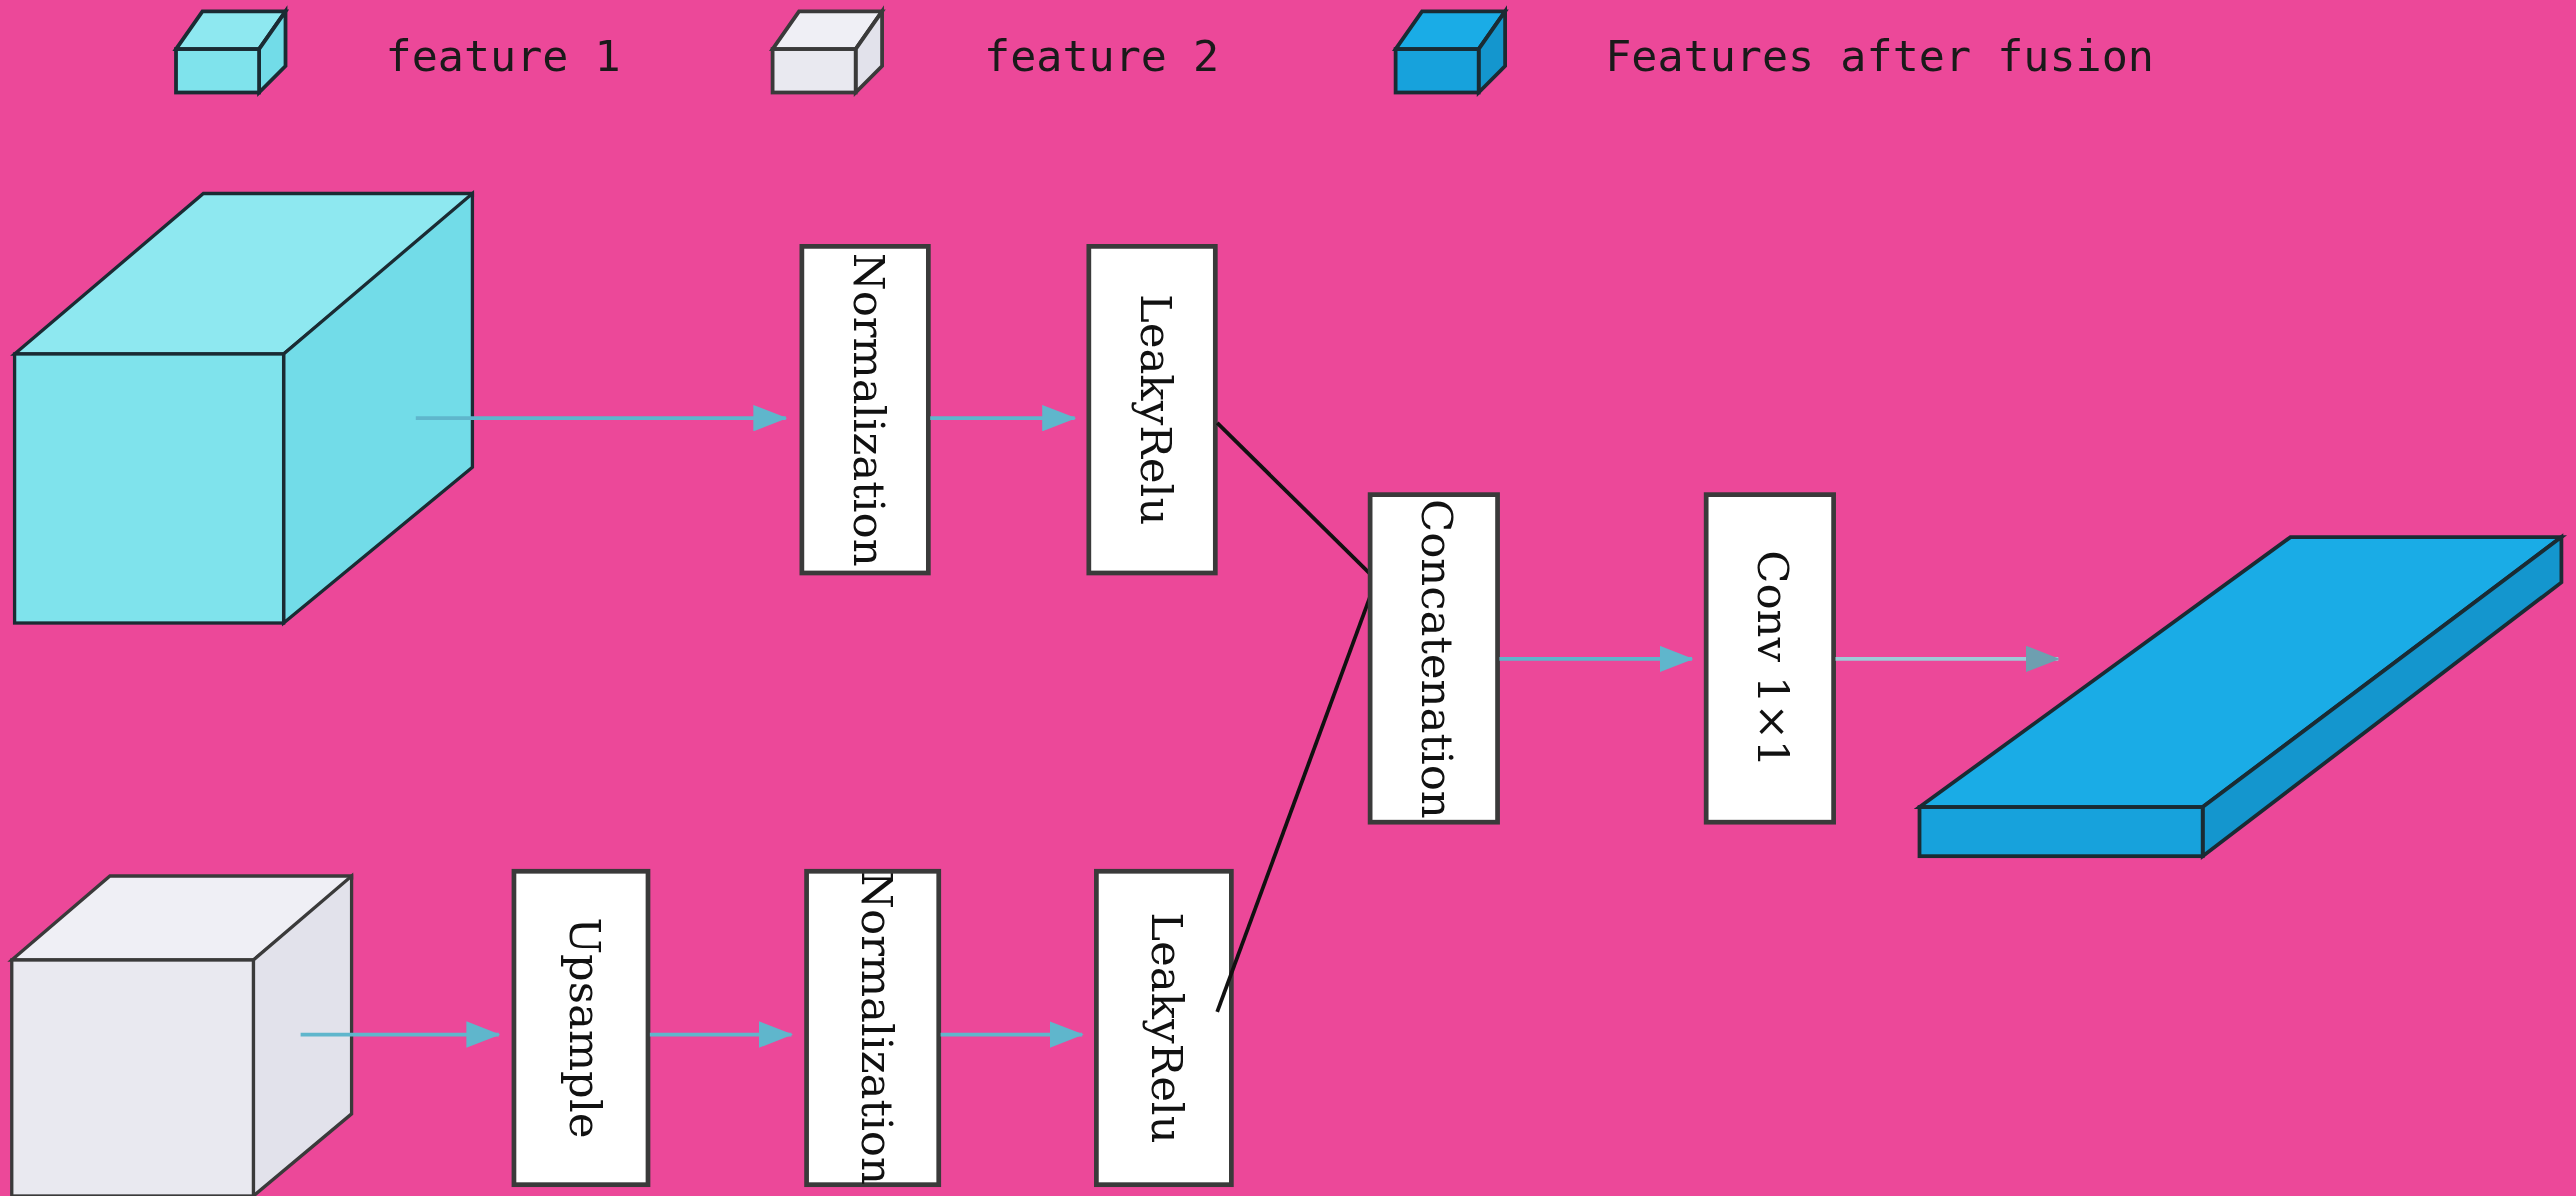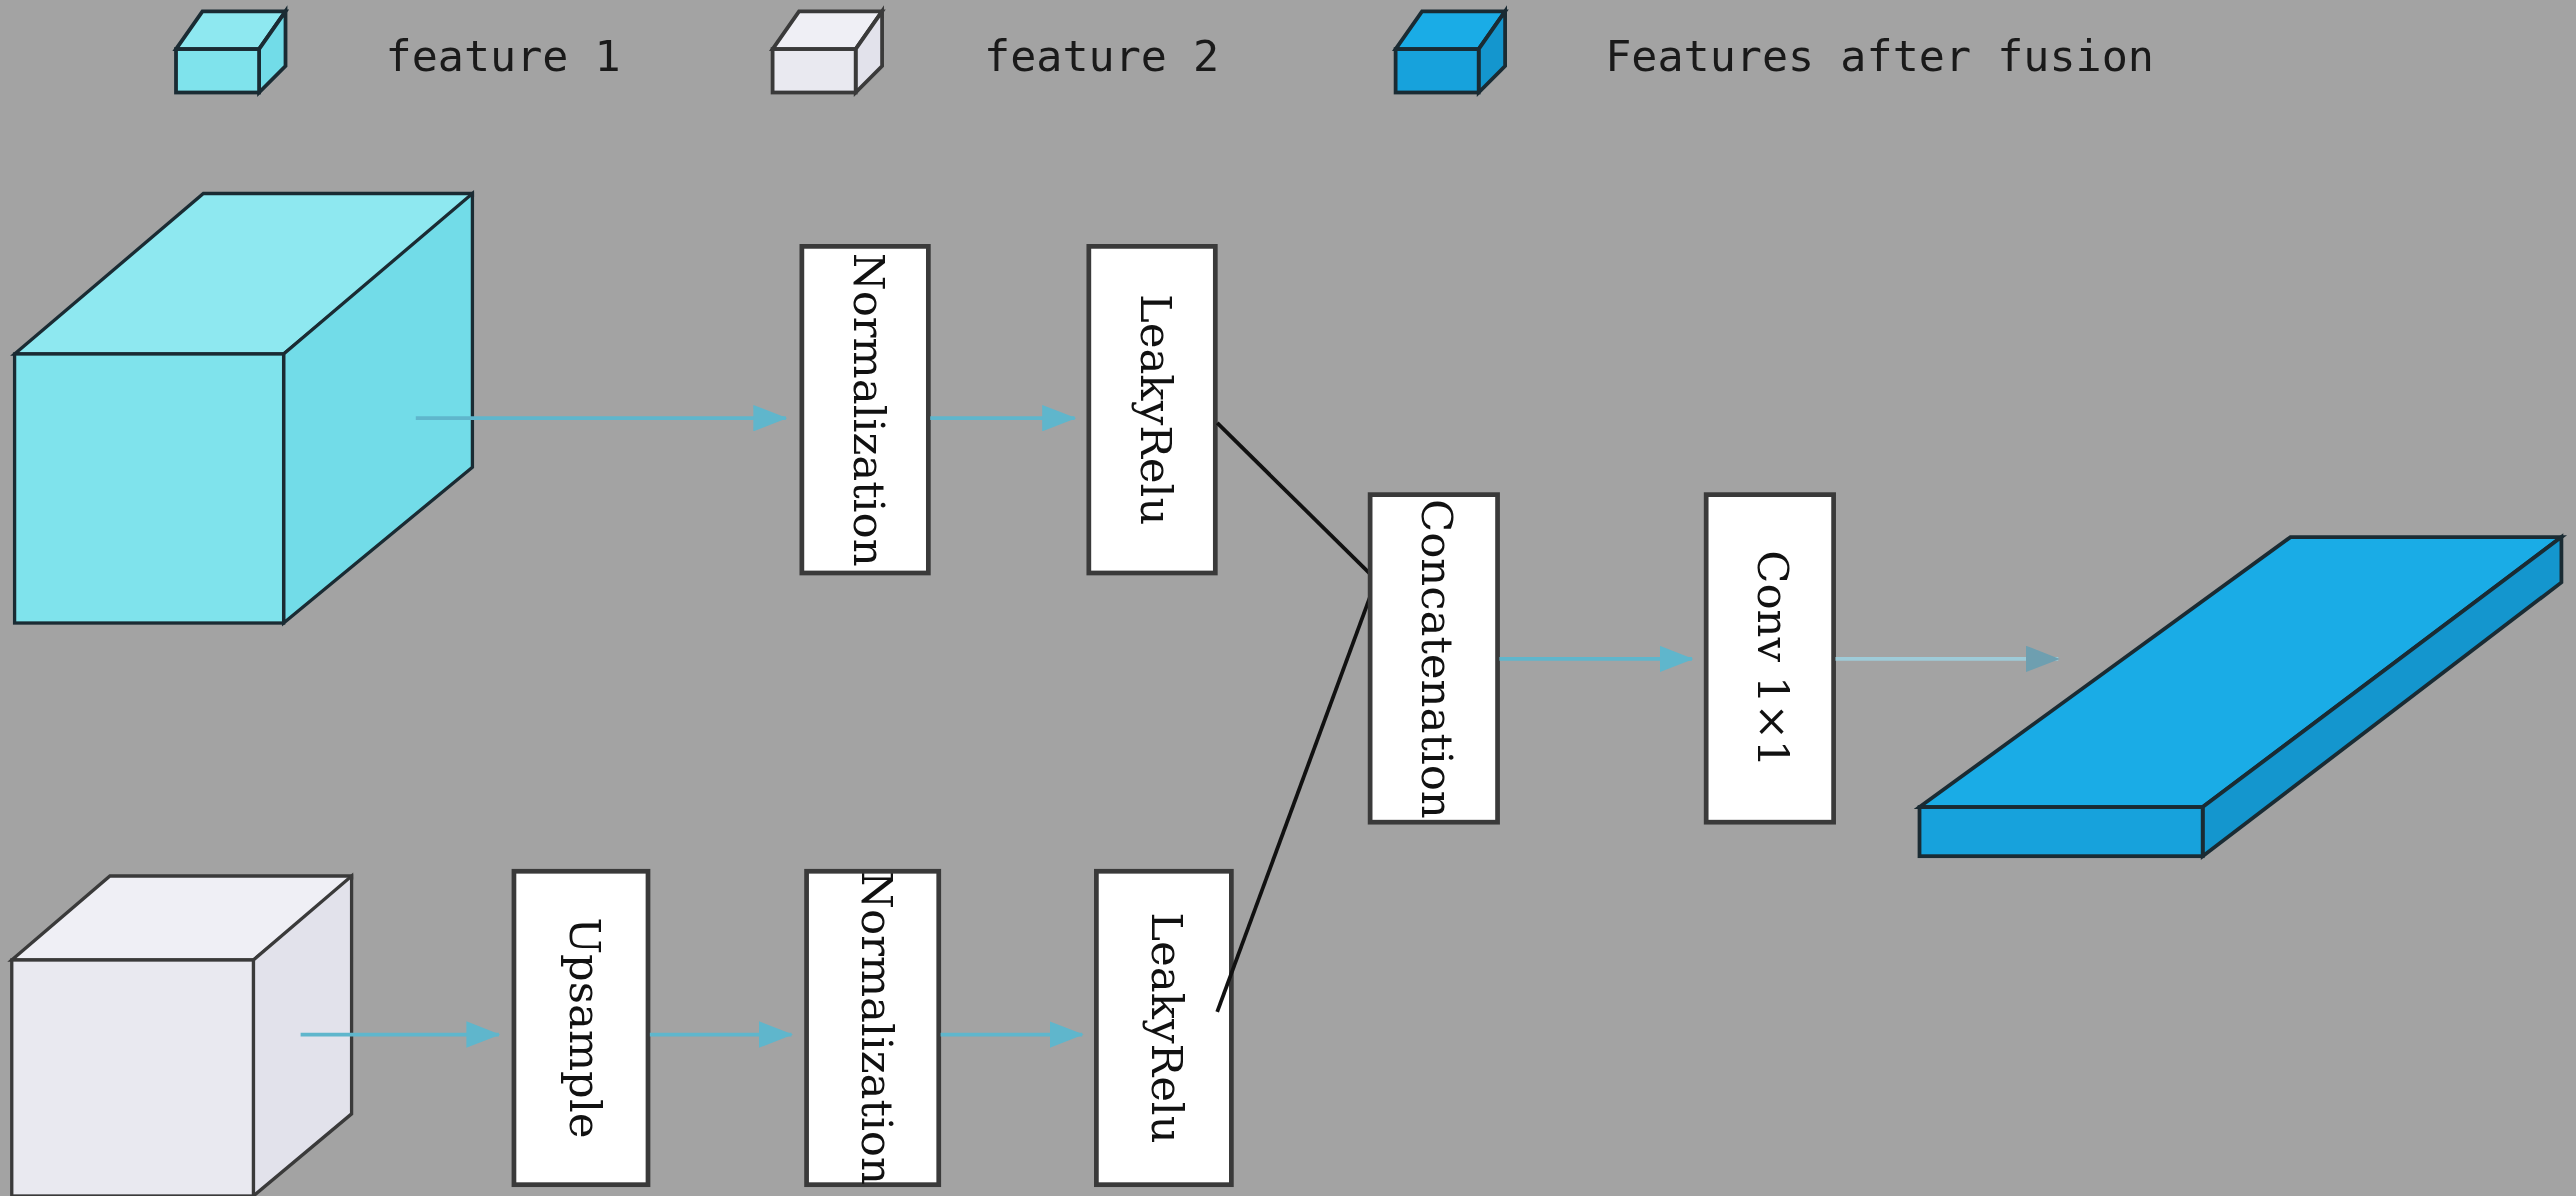--- a/index.html
+++ b/index.html
@@ -1,17 +1,17 @@
 <!DOCTYPE html>
 <html style="font-size:15px"><head>
 <meta charset="utf-8">
 <style>
   html,body{margin:0;padding:0;background:#ffffff;}
   body{font-family:"DejaVu Sans Mono","Liberation Mono",monospace;}
-  #stage{position:relative;width:2576px;height:1196px;background:#a3a3a3;overflow:hidden;}
+  #stage{position:relative;width:2576px;height:1196px;background:#ec4899;overflow:hidden;}
   #diagram{position:absolute;left:0;top:0;width:2576px;height:1196px;}
   .legend-label{font-family:"DejaVu Sans Mono","Liberation Mono",monospace;font-size:46px;fill:#1a1a1a;}
   .box-label{font-family:"DejaVu Serif","Liberation Serif",serif;font-size:46px;fill:#111111;}
 </style>
 </head>
 <body>
 
 <div id="stage">
 
 <svg id="diagram" viewBox="0 0 2728 1267" xmlns="http://www.w3.org/2000/svg">

